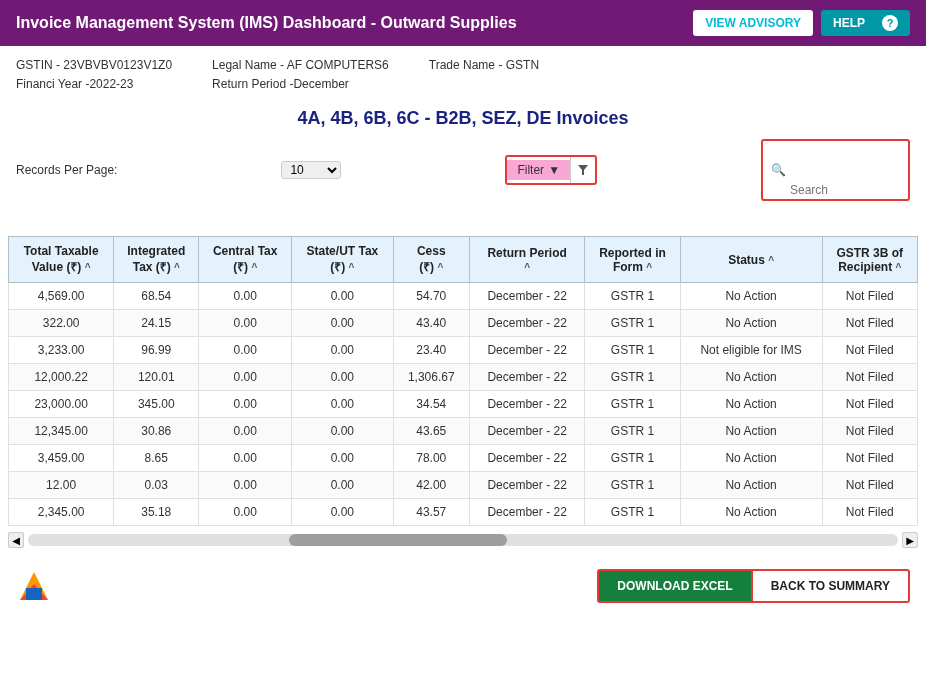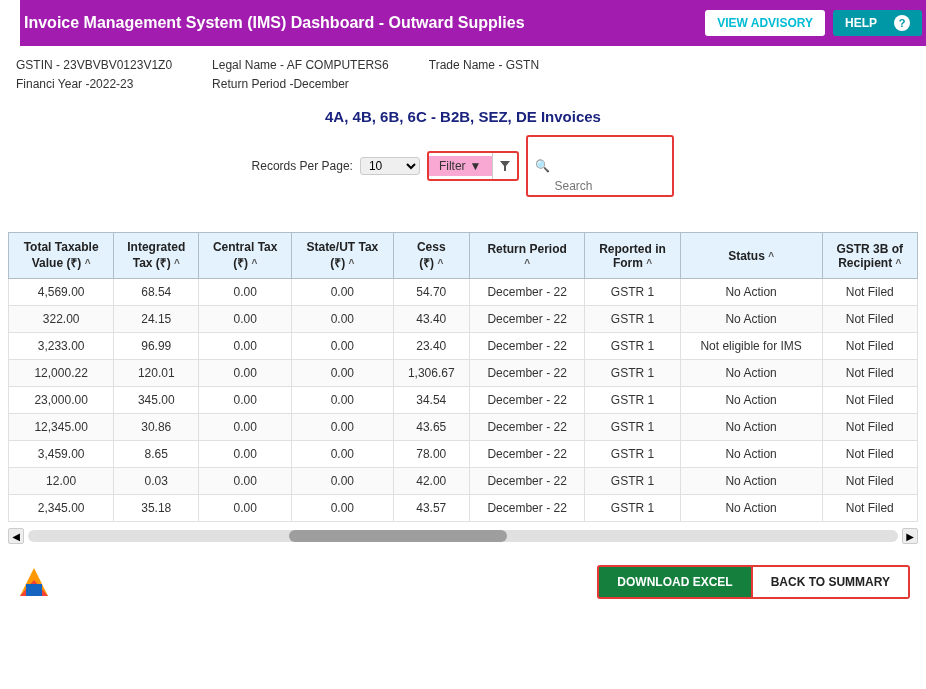--- a/index.html
+++ b/index.html
@@ -1,26 +1,25 @@
 <!DOCTYPE html>
 <html><head>
   <meta charset="utf-8">
   <style>
     * { box-sizing: border-box; margin: 0; padding: 0; }
     body { font-family: Arial, sans-serif; font-size: 13px; background: #fff; width: 926px; min-height: 689px; overflow-x: hidden; }
 
     
     .header {
-      background: #a21caf;
+      background: #701a75;
       color: #fff;
-      padding: 10px 4px;
+      padding: 10px 16px;
       display: flex;
       align-items: center;
       justify-content: space-between;
-      margin-left: 20px;
     }
     .header-title {
       font-size: 16px;
       font-weight: bold;
       color: #fff;
     }
     .header-buttons {
       display: flex;
       gap: 8px;
     }
@@ -60,31 +59,31 @@
       gap: 40px;
       padding: 10px 16px 6px 16px;
       font-size: 12px;
       color: #333;
     }
     .meta-bar div { line-height: 1.6; }
 
     
     .section-title {
       text-align: center;
-      font-size: 15px;
+      font-size: 18px;
       font-weight: bold;
       color: #1a237e;
       padding: 8px 0 6px 0;
     }
 
     
     .controls-row {
       display: flex;
       align-items: center;
-      justify-content: center;
+      justify-content: space-between;
       gap: 7px;
       padding: 4px 16px 8px 16px;
     }
     .controls-row label {
       font-size: 12px;
       color: #333;
     }
     .records-select {
       border: 1px solid #ccc;
       border-radius: 3px;

